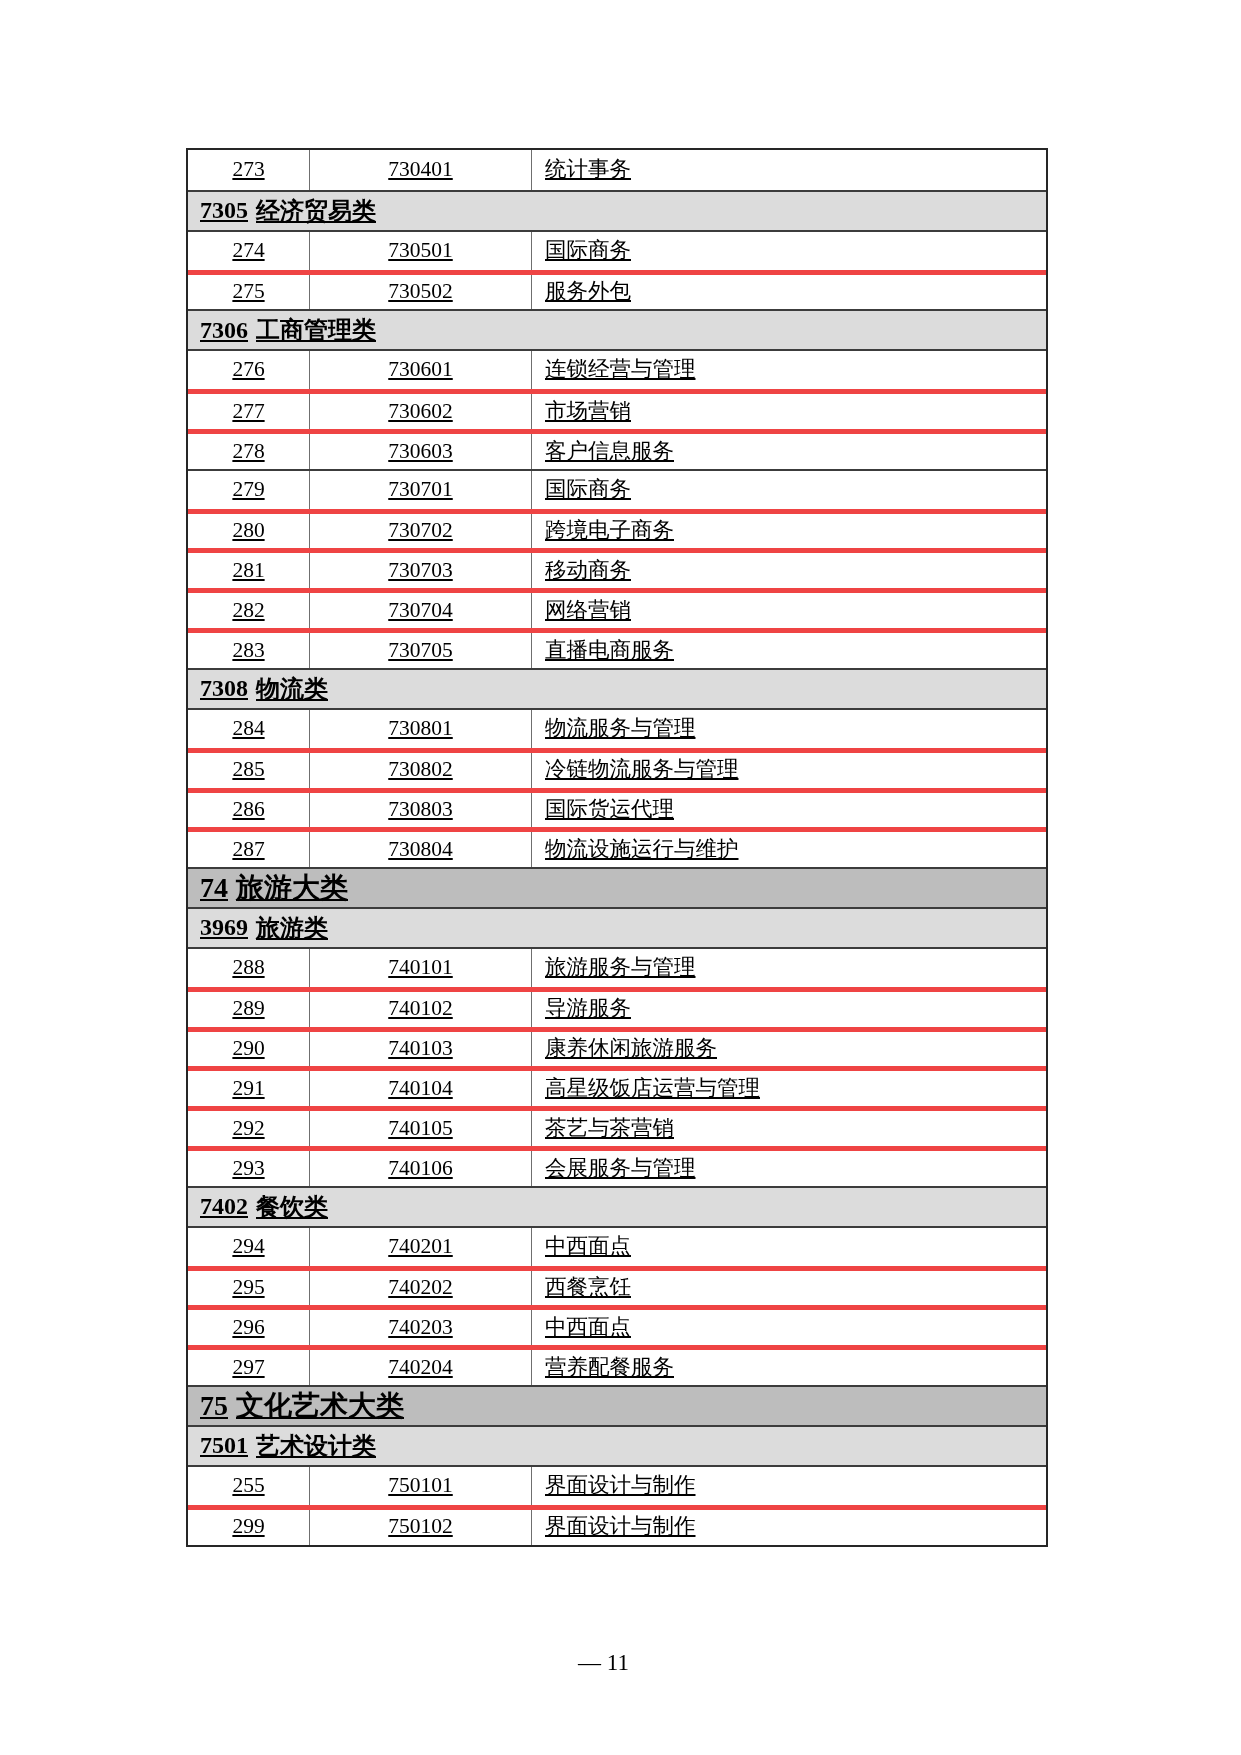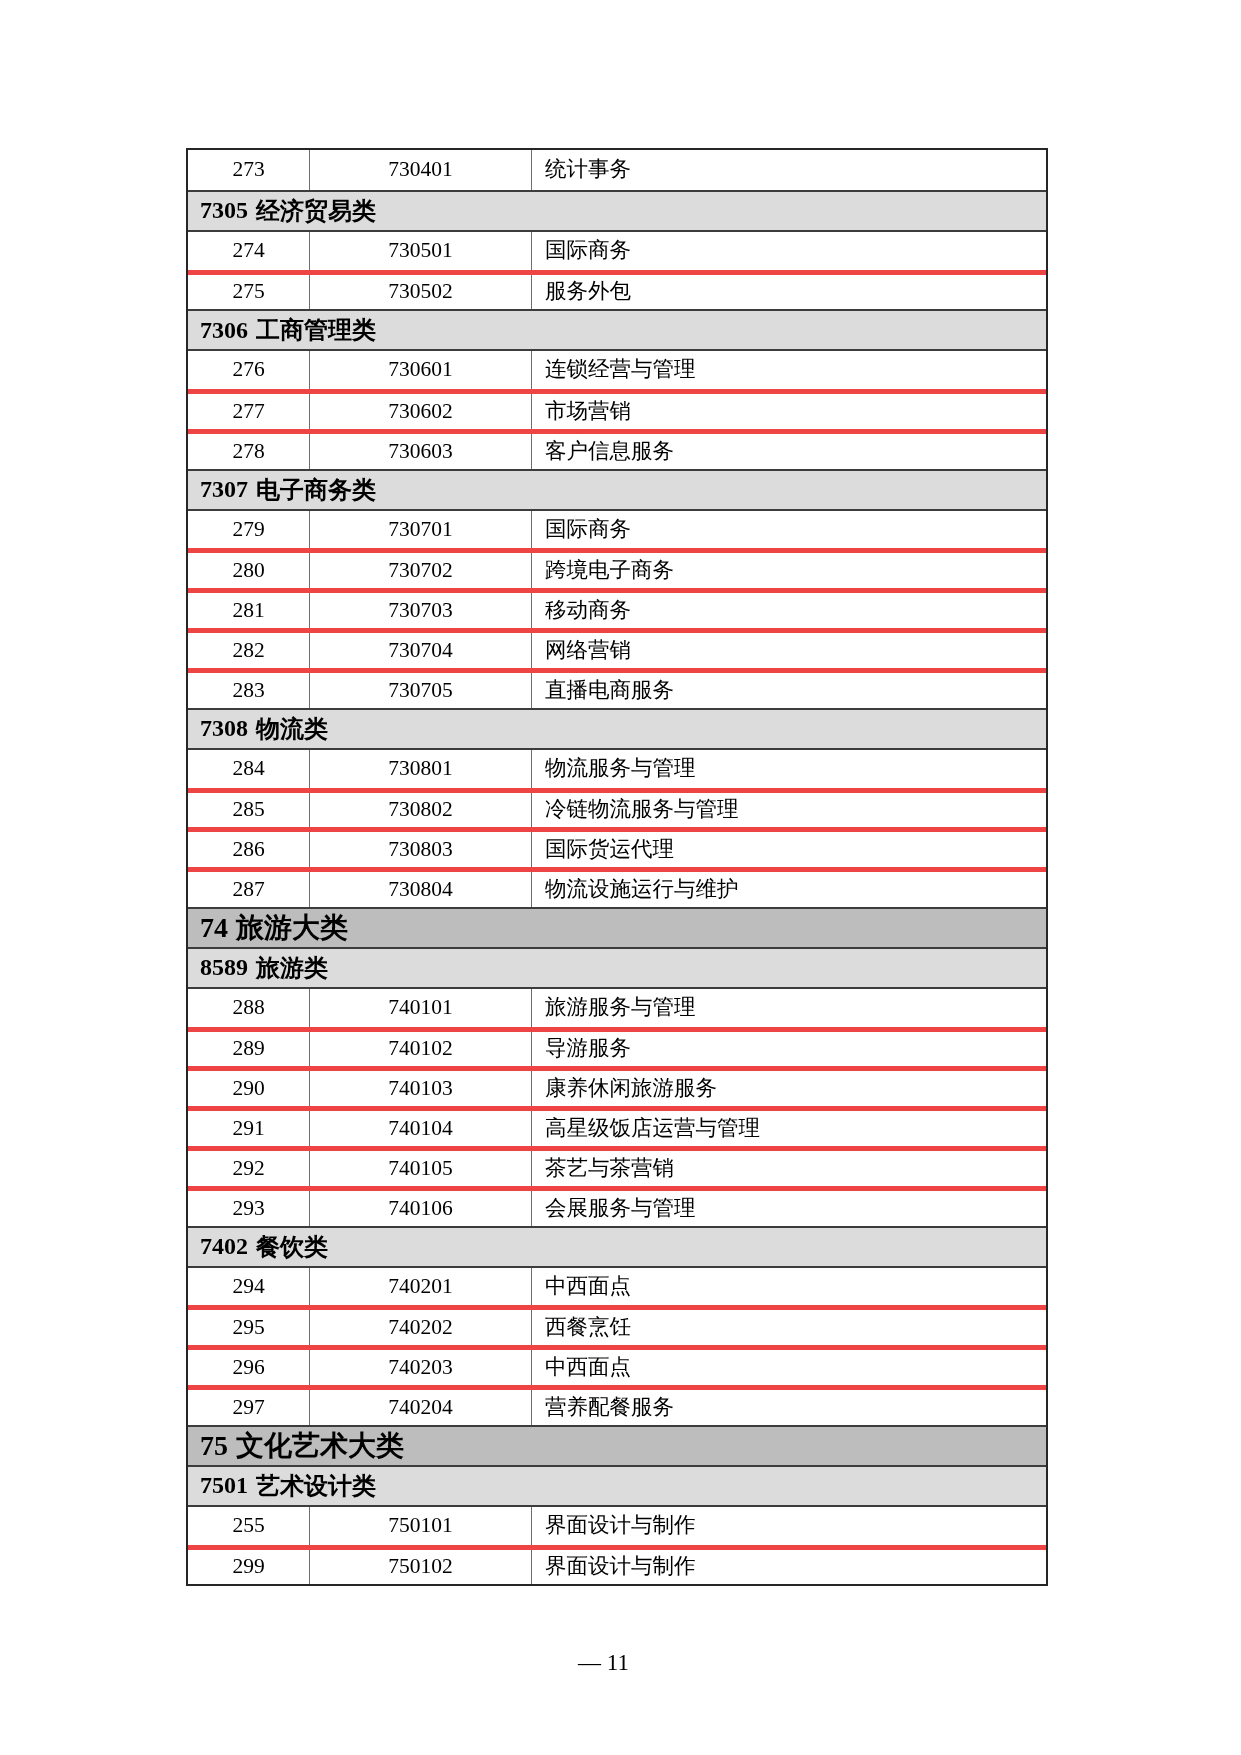--- a/index.html
+++ b/index.html
@@ -25,20 +25,21 @@
     border: 2px solid #262626;
     display: flex;
     flex-direction: column;
   }
   .row {
     box-sizing: border-box;
     height: 39.85px;
     display: flex;
     align-items: stretch;
     background: #ffffff;
+    text-decoration: underline;
   }
   .row + .row { border-top: 5px solid #ef4444; }
   .row.header-row,
   .row.after-header { border-top: 2px solid #3c3c3c; }
   .cell {
     box-sizing: border-box;
     display: flex;
     align-items: center;
     font-size: 21.5px;
     line-height: 1;
@@ -119,24 +120,20 @@
       <div class="row data-row">
         <div class="cell seq">277</div>
         <div class="cell code">730602</div>
         <div class="cell name">市场营销</div>
       </div>
       <div class="row data-row">
         <div class="cell seq">278</div>
         <div class="cell code">730603</div>
         <div class="cell name">客户信息服务</div>
       </div>
-      <div class="row header-row section">
-        <span class="hdr-code">7307</span>
-        <span class="hdr-label">电子商务类</span>
-      </div>
       <div class="row data-row after-header">
         <div class="cell seq">279</div>
         <div class="cell code">730701</div>
         <div class="cell name">国际商务</div>
       </div>
       <div class="row data-row">
         <div class="cell seq">280</div>
         <div class="cell code">730702</div>
         <div class="cell name">跨境电子商务</div>
       </div>
@@ -177,21 +174,21 @@
       <div class="row data-row">
         <div class="cell seq">287</div>
         <div class="cell code">730804</div>
         <div class="cell name">物流设施运行与维护</div>
       </div>
       <div class="row header-row major">
         <span class="hdr-code">74</span>
         <span class="hdr-label">旅游大类</span>
       </div>
       <div class="row header-row section">
-        <span class="hdr-code">8589</span>
+        <span class="hdr-code">3969</span>
         <span class="hdr-label">旅游类</span>
       </div>
       <div class="row data-row after-header">
         <div class="cell seq">288</div>
         <div class="cell code">740101</div>
         <div class="cell name">旅游服务与管理</div>
       </div>
       <div class="row data-row">
         <div class="cell seq">289</div>
         <div class="cell code">740102</div>

